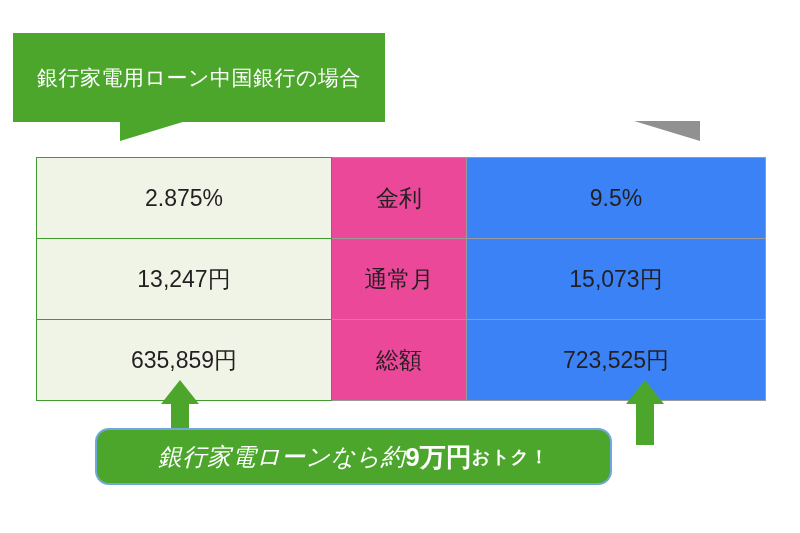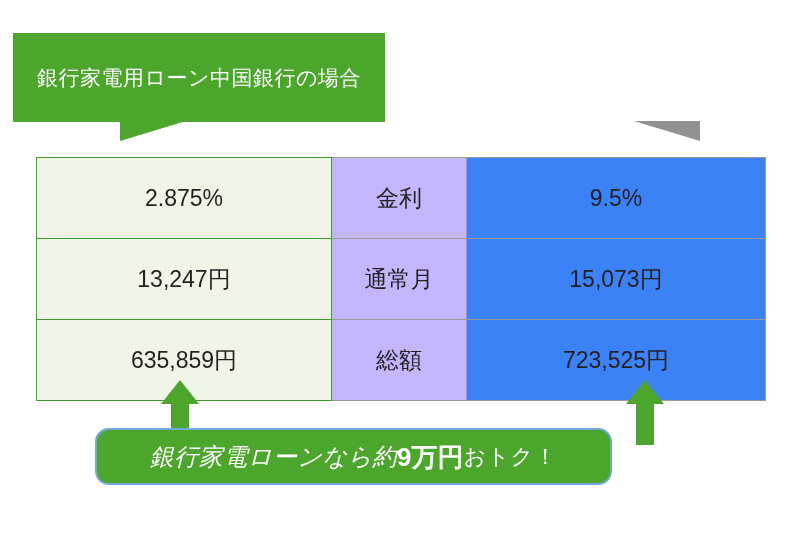--- a/index.html
+++ b/index.html
@@ -92,21 +92,21 @@
   .col-a { width: 295px; }
   .col-b { width: 135px; }
   .col-c { width: 299px; }
 
   td.cell-bank {
     background: #F0F4E6;
     border: 1px solid #3F9B2D;
     margin-left: 46px;
   }
   td.cell-label {
-    background: #c4b5fd;
+    background: #ec4899;
     border: 1px solid #9a9a9a;
     font-size: 19px;
     color: #4a4a4a;
   }
   td.cell-shop {
     background: #3b82f6;
     border: 1px solid #9a9a9a;
   }
 
   
@@ -150,22 +150,23 @@
     font-style: italic;
   }
   .bb-highlight {
     font-size: 26px;
     line-height: 1;
     vertical-align: -3px;
     letter-spacing: 0px;
     font-weight: bold;
   }
   .bb-tail {
-    font-size: 22px;
+    font-size: 18px;
     letter-spacing: 1px;
+    font-weight: bold;
   }
 </style>
 </head>
 <body>
 
 <div id="canvas">
 
   <div id="banner-left" class="banner">
     <span class="banner-line">銀行家電用ローン</span>
     <span class="banner-line">中国銀行の場合</span>

